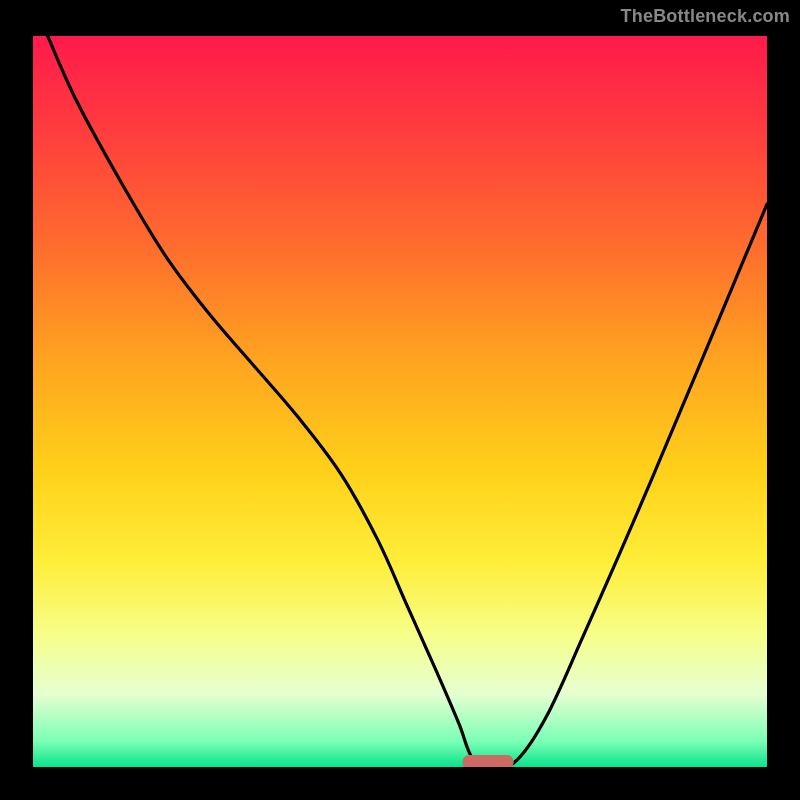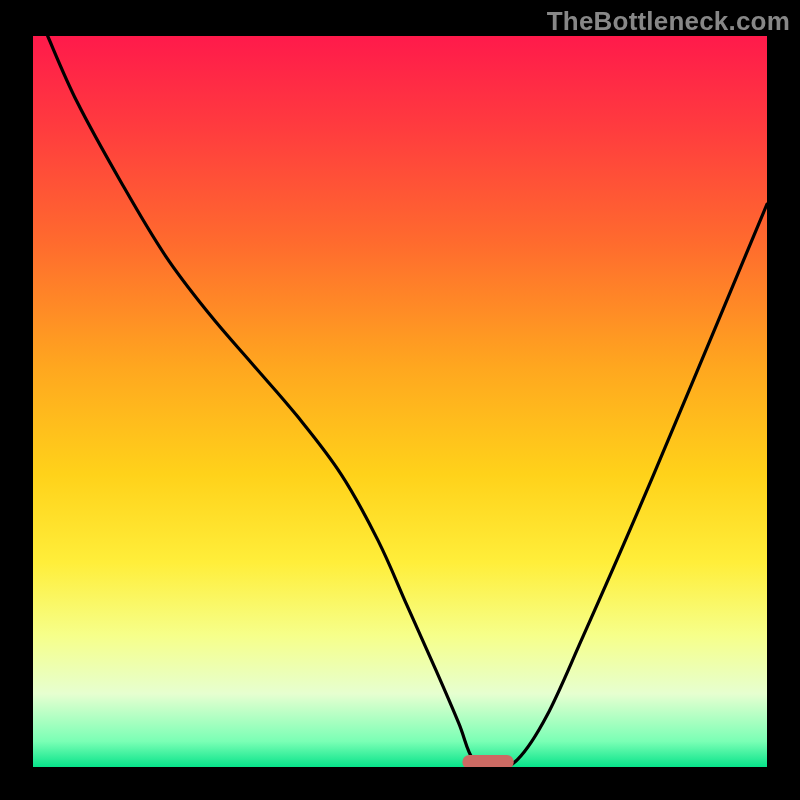--- a/index.html
+++ b/index.html
@@ -16,21 +16,21 @@
     top: 0;
     width: 800px;
     height: 800px;
     background: #000;
   }
   .watermark {
     position: absolute;
     top: 6px;
     right: 10px;
     font-family: Arial, Helvetica, sans-serif;
-    font-size: 26px;
+    font-size: 18px;
     font-weight: 600;
     color: #878787;
     letter-spacing: 0.2px;
   }
   svg {
     position: absolute;
     left: 0;
     top: 0;
   }
 </style>

